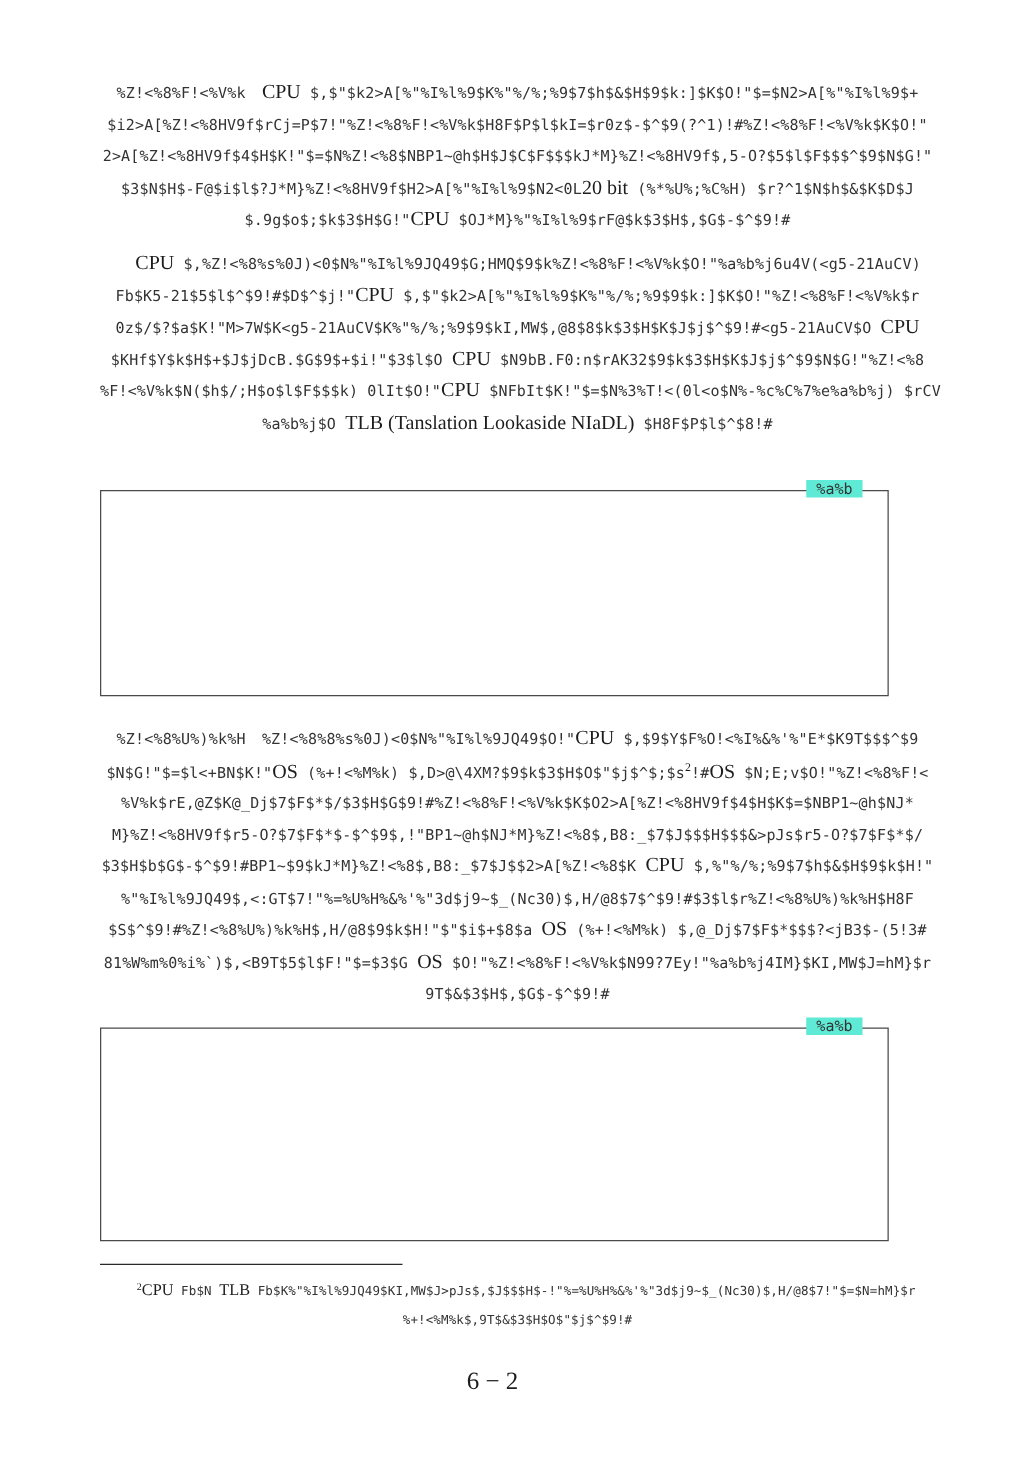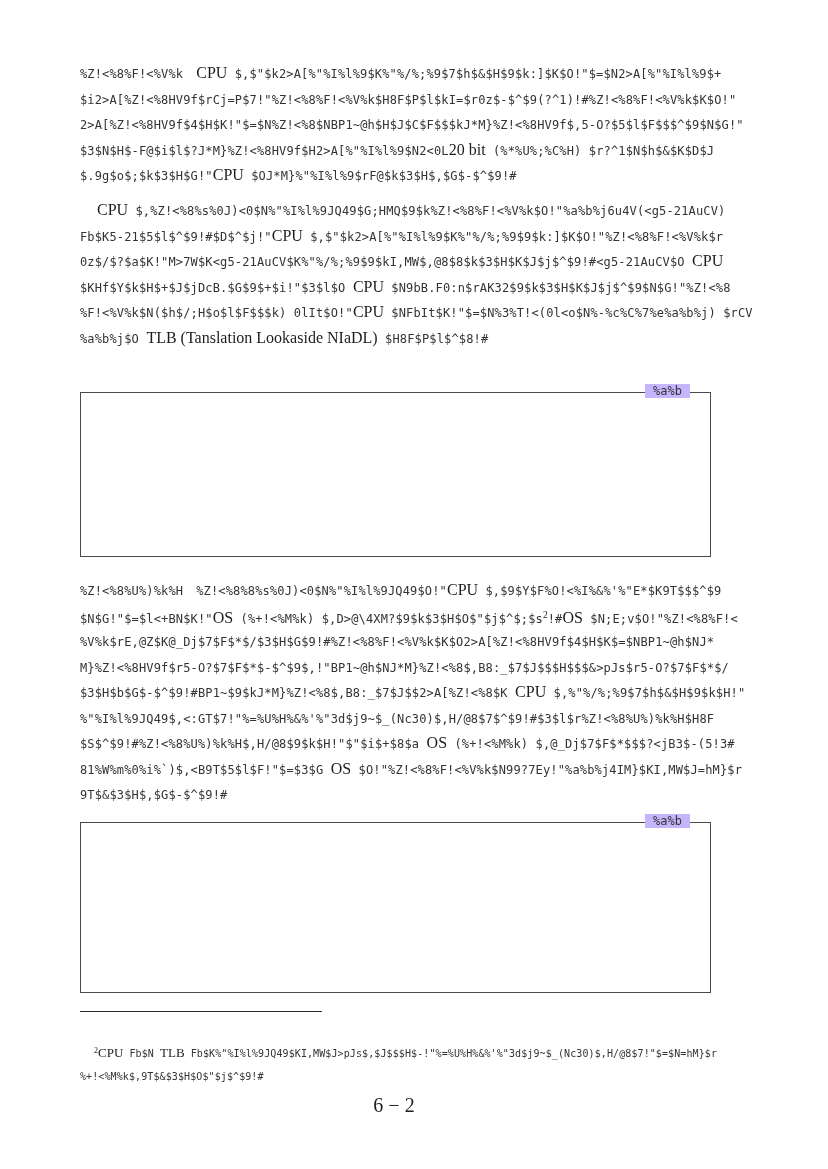--- a/index.html
+++ b/index.html
@@ -4,45 +4,45 @@
 <style>
   html,body{margin:0;padding:0;background:#e8e8e8;}
   .page{
     position:relative;
     width:828px;height:1169px;
     background:#ffffff;
     overflow:hidden;
     font-family:"DejaVu Sans Mono",monospace;
   }
   .para{position:absolute;left:80px;width:668px;}
-  .tline{white-space:pre;line-height:25.5px;height:25.5px;overflow:visible;}
+  .tline{white-space:pre;line-height:25.5px;height:25.5px;overflow:visible;text-align:center;}
   .seg-m{font-family:"DejaVu Sans Mono",monospace;font-size:12px;color:#333;letter-spacing:0.15px;}
   .seg-r{font-family:"Liberation Serif","DejaVu Serif",serif;font-size:16px;color:#1d1d1d;}
   .seg-sup{font-family:"Liberation Serif","DejaVu Serif",serif;font-size:9.5px;color:#1d1d1d;vertical-align:5px;}
   .seg-gap{display:inline-block;width:13px;}
   #p1{top:60px;}
   #p2{top:197px;}
   #p3{top:577px;}
   .ind .tline:first-child{text-indent:17px;}
   .figure-box{
     position:absolute;left:80px;width:629px;
     border:1.3px solid #4a4a4a;background:#fff;
   }
   #fig1{top:392px;height:163px;}
   #fig2{top:822px;height:169px;}
   .fig-label{
     position:absolute;top:-9px;right:20px;
-    background:#c4b5fd;padding:0 8px;
+    background:#5eead4;padding:0 8px;
     font-family:"DejaVu Sans Mono",monospace;font-size:12px;color:#333;
   }
   .footnote-rule{
     position:absolute;left:80px;top:1011px;width:242px;
     border-top:1.4px solid #2a2a2a;height:0;
   }
-  #fn{top:1018px;margin-top:21px;}
+  #fn{top:1018px;}
   #fn .tline{line-height:23.5px;height:23.5px;}
   #fn .tline:first-child{text-indent:14px;}
   #fn .seg-m{font-size:10px;letter-spacing:0.1px;}
   #fn .seg-r{font-size:13px;}
   #fn .seg-sup{font-size:8px;vertical-align:4px;}
   .page-number{
     position:absolute;left:80px;top:1094px;width:628px;
     text-align:center;
     font-family:"Liberation Serif","DejaVu Serif",serif;font-size:20px;color:#1d1d1d;
   }

